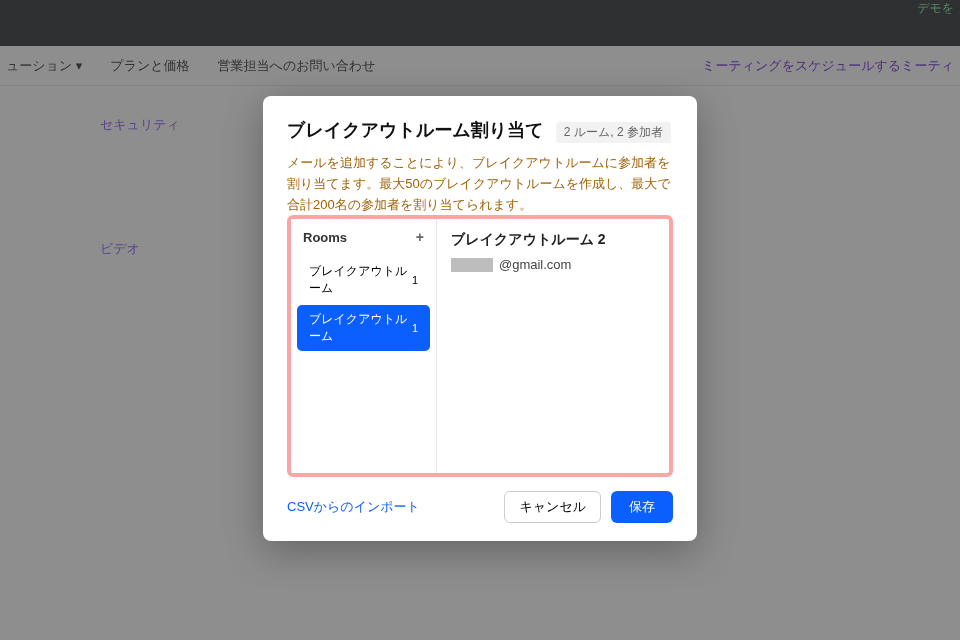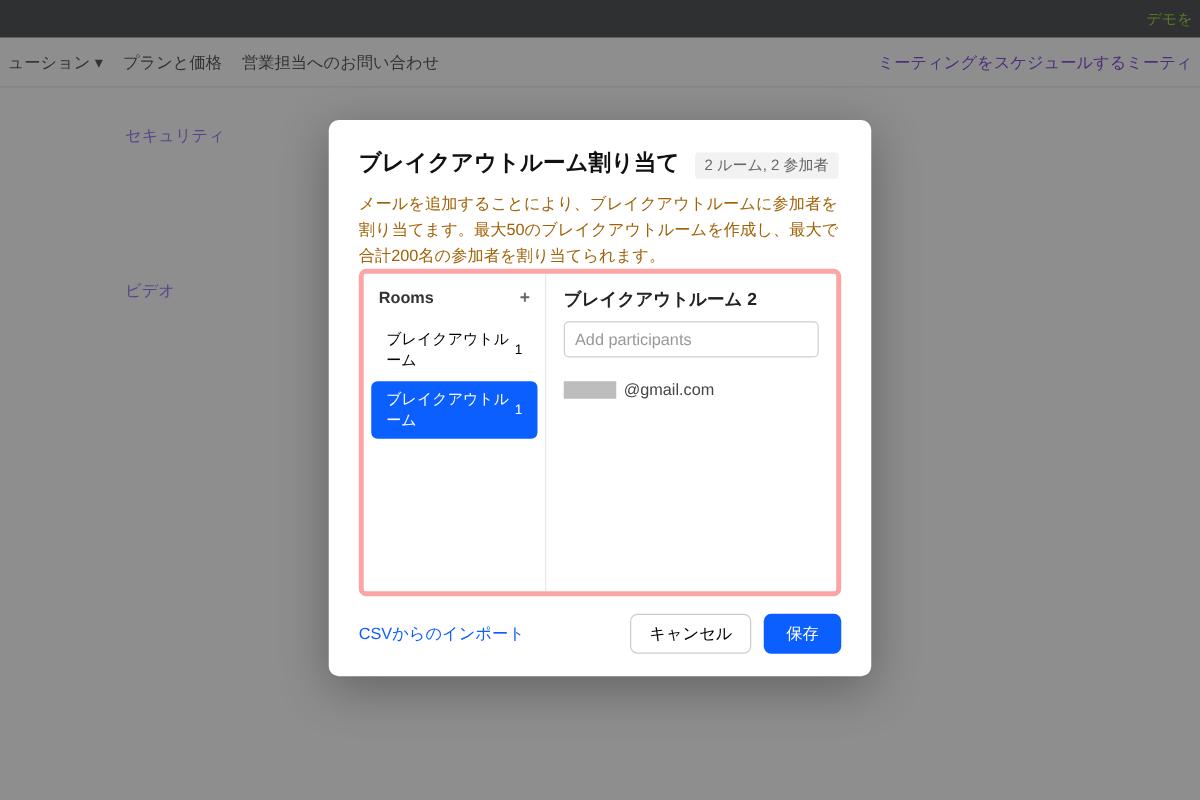--- a/index.html
+++ b/index.html
@@ -1,20 +1,20 @@
 <!DOCTYPE html>
 <html><head>
 <meta charset="utf-8">
 <style>
   * { box-sizing: border-box; margin: 0; padding: 0; font-family: -apple-system, BlinkMacSystemFont, "Segoe UI", sans-serif; }
   body { width: 960px; height: 640px; overflow: hidden; background: #fff; position: relative; }
 
-  .topbar { height: 30px; background: #2d2f33; color: #84cc16; font-size: 12px; display: flex; justify-content: flex-end; align-items: center; padding: 0 6px; }
+  .topbar { height: 46px; background: #2d2f33; color: #86efac; font-size: 12px; display: flex; justify-content: flex-end; padding: 0 6px; }
   .navbar { height: 40px; border-bottom: 1px solid #e8e8e8; display: flex; align-items: center; padding: 0 6px; font-size: 13px; color: #333; }
-  .nav-left { display: flex; gap: 16px; }
+  .nav-left { display: flex; gap: 28px; }
   .nav-item { white-space: nowrap; }
   .nav-right { margin-left: auto; display: flex; color: #6d28d9; }
 
   .page { padding: 30px 0 0 0; }
   .section-row { display: flex; align-items: flex-start; margin-bottom: 40px; padding-left: 100px; }
   .section-label { width: 180px; font-size: 13px; color: #8b5cf6; }
   .section-body { font-size: 13px; color: #666; }
   .section-body .opt { display: flex; align-items: center; gap: 8px; margin-bottom: 10px; }
   .section-body input[type=checkbox] { accent-color: #0b5fff; }
 
@@ -125,21 +125,20 @@
           <span>ブレイクアウトルーム</span>
           <span class="count">1</span>
         </div>
         <div class="room-item selected">
           <span>ブレイクアウトルーム</span>
           <span class="count">1</span>
         </div>
       </div>
       <div class="rooms-right">
         <div class="room-title">ブレイクアウトルーム 2</div>
-        <input class="add-input" placeholder="Add participants" style="">
         <div class="participant">
           <span class="redact"></span>
             <span>@gmail.com</span>
         </div>
       </div>
     </div>
 
     <div class="modal-footer">
       <a href="#" class="csv-link">CSVからのインポート</a>
       <div class="footer-right">

